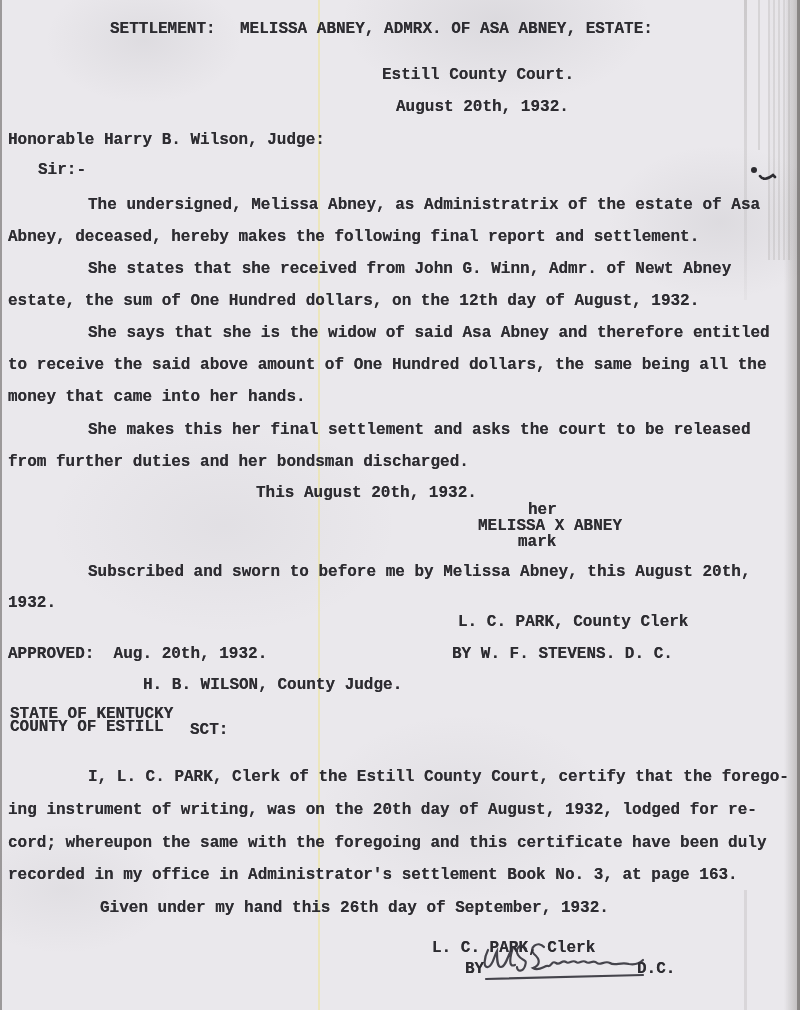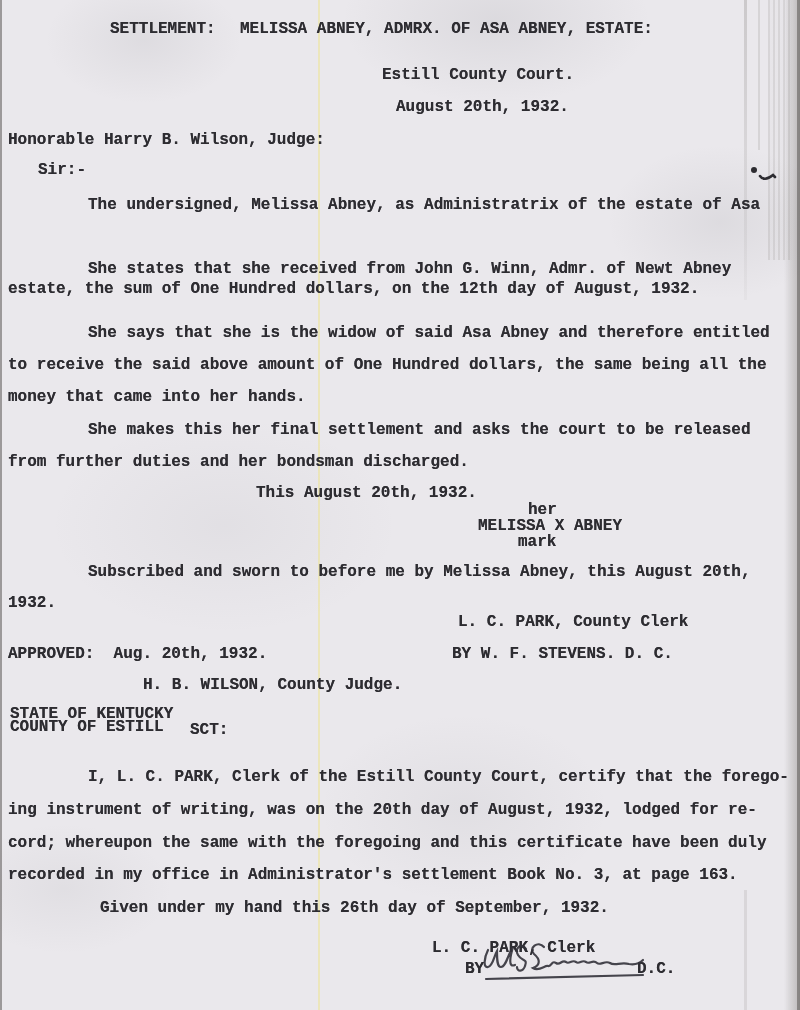--- a/index.html
+++ b/index.html
@@ -84,22 +84,23 @@
     <path d="M14,14 Q18,20 27,13 L29,15" stroke="#2d2c31" stroke-width="2.6" fill="none" stroke-linecap="round"></path>
   </svg>
 
   <div class="line" style="left:110px; top:20px;">SETTLEMENT:</div>
   <div class="line" style="left:240px; top:20px;">MELISSA ABNEY, ADMRX. OF ASA ABNEY, ESTATE:</div>
   <div class="line" style="left:382px; top:66px;">Estill County Court.</div>
   <div class="line" style="left:396px; top:98px;">August 20th, 1932.</div>
   <div class="line" style="left:8px;   top:131px;">Honorable Harry B. Wilson, Judge:</div>
   <div class="line" style="left:38px;  top:161px;">Sir:-</div>
   <div class="line" style="left:88px;  top:196px;">The undersigned, Melissa Abney, as Administratrix of the estate of Asa</div>
+  <div class="line" style="left:8px;   top:228px;">Abney, deceased, hereby makes the following final report and settlement.</div>
   <div class="line" style="left:88px;  top:260px;">She states that she received from John G. Winn, Admr. of Newt Abney</div>
-  <div class="line" style="left:8px;   top:280px;">estate, the sum of One Hundred dollars, on the 12th day of August, 1932.</div>
+  <div class="line" style="left:8px;   top:292px;">estate, the sum of One Hundred dollars, on the 12th day of August, 1932.</div>
   <div class="line" style="left:88px;  top:324px;">She says that she is the widow of said Asa Abney and therefore entitled</div>
   <div class="line" style="left:8px;   top:356px;">to receive the said above amount of One Hundred dollars, the same being all the</div>
   <div class="line" style="left:8px;   top:388px;">money that came into her hands.</div>
   <div class="line" style="left:88px;  top:421px;">She makes this her final settlement and asks the court to be released</div>
   <div class="line" style="left:8px;   top:453px;">from further duties and her bondsman discharged.</div>
   <div class="line" style="left:256px; top:484px;">This August 20th, 1932.</div>
   <div class="line small-gap" style="left:528px; top:502px;">her</div>
   <div class="line small-gap" style="left:458px; top:518px;padding-left:20px;">MELISSA X ABNEY</div>
   <div class="line small-gap" style="left:518px; top:534px;">mark</div>
   <div class="line" style="left:88px;  top:563px;">Subscribed and sworn to before me by Melissa Abney, this August 20th,</div>

